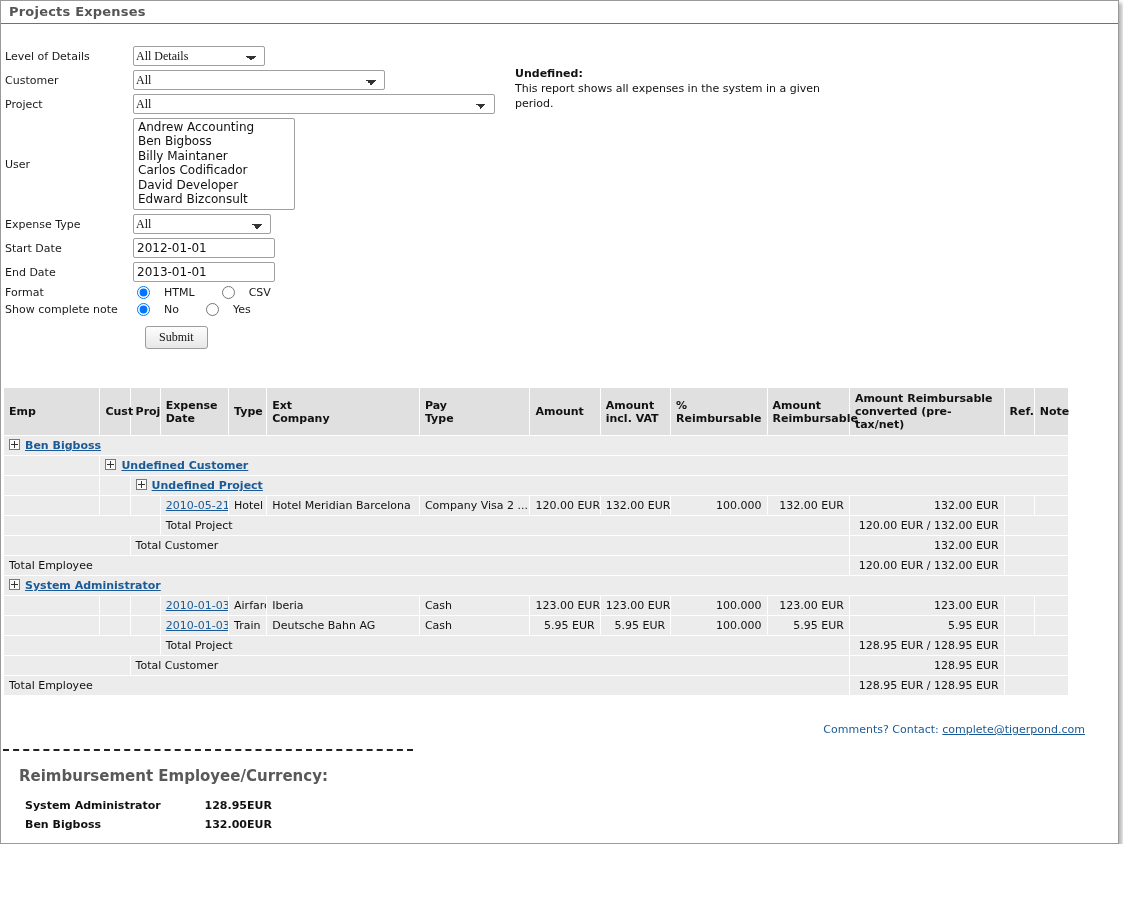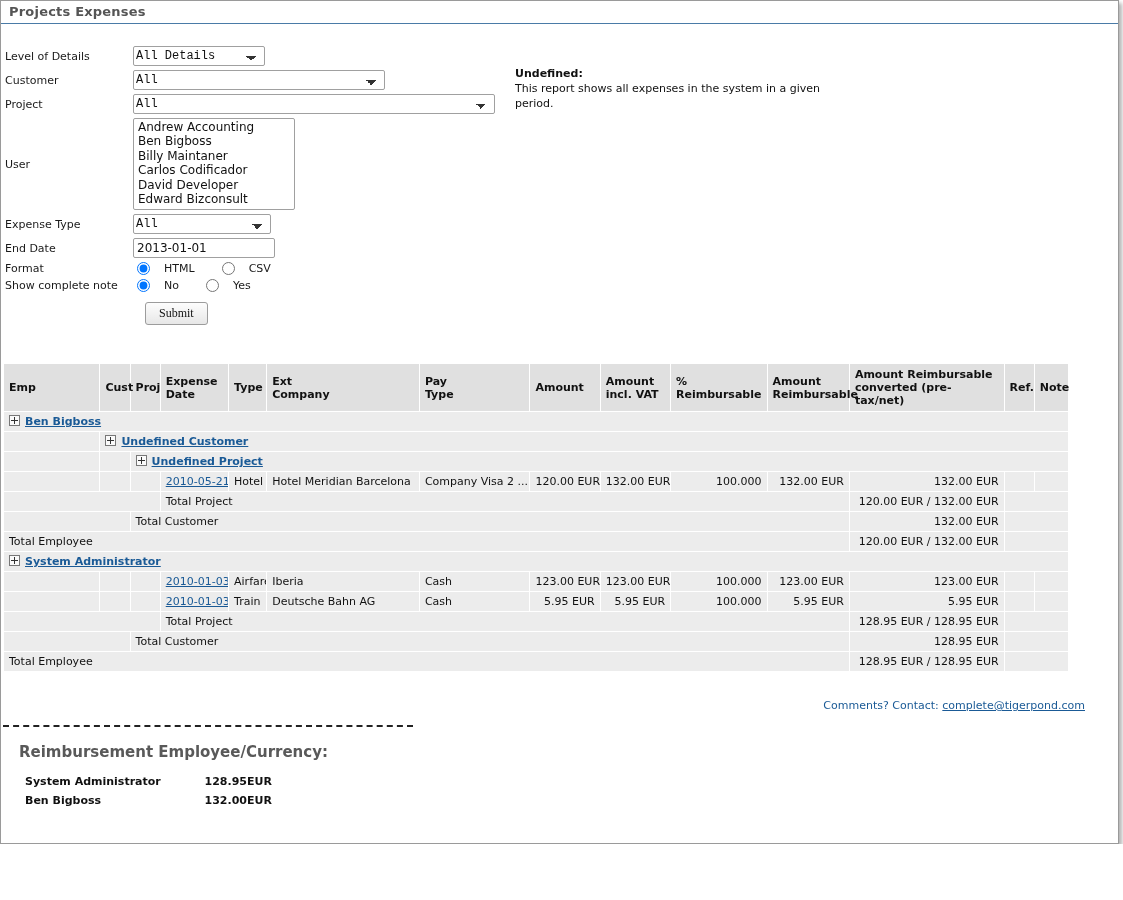--- a/index.html
+++ b/index.html
@@ -51,21 +51,21 @@
     font-size: 11px;
     color: #1a1a1a;
   }
   td.flabel {
     width: 124px;
     padding-left: 4px;
     white-space: nowrap;
   }
 
   select.sel {
-    font-family: Liberation Mono, monospace;
+    font-family: Liberation Serif, serif;
     font-size: 12px;
     height: 20px;
     padding: 1px 2px;
     border: 1px solid #a0a0a0;
     background: #ffffff;
     color: #111;
     border-radius: 2px;
     -webkit-appearance: none;
     appearance: none;
     background-image:
@@ -286,20 +286,26 @@
             <option>Edward Bizconsult</option>
           </select>
         </td>
       </tr>
       <tr>
         <td class="flabel">Expense Type</td>
         <td>
           <select class="sel sel-etype">
             <option>All</option>
           </select>
+        </td>
+      </tr>
+      <tr>
+        <td class="flabel">Start Date</td>
+        <td>
+          <input class="txt" type="text" value="2012-01-01" style="">
         </td>
       </tr>
       <tr>
         <td class="flabel">End Date</td>
         <td>
           <input class="txt" type="text" value="2013-01-01" style="">
         </td>
       </tr>
       <tr>
         <td class="flabel">Format</td>

